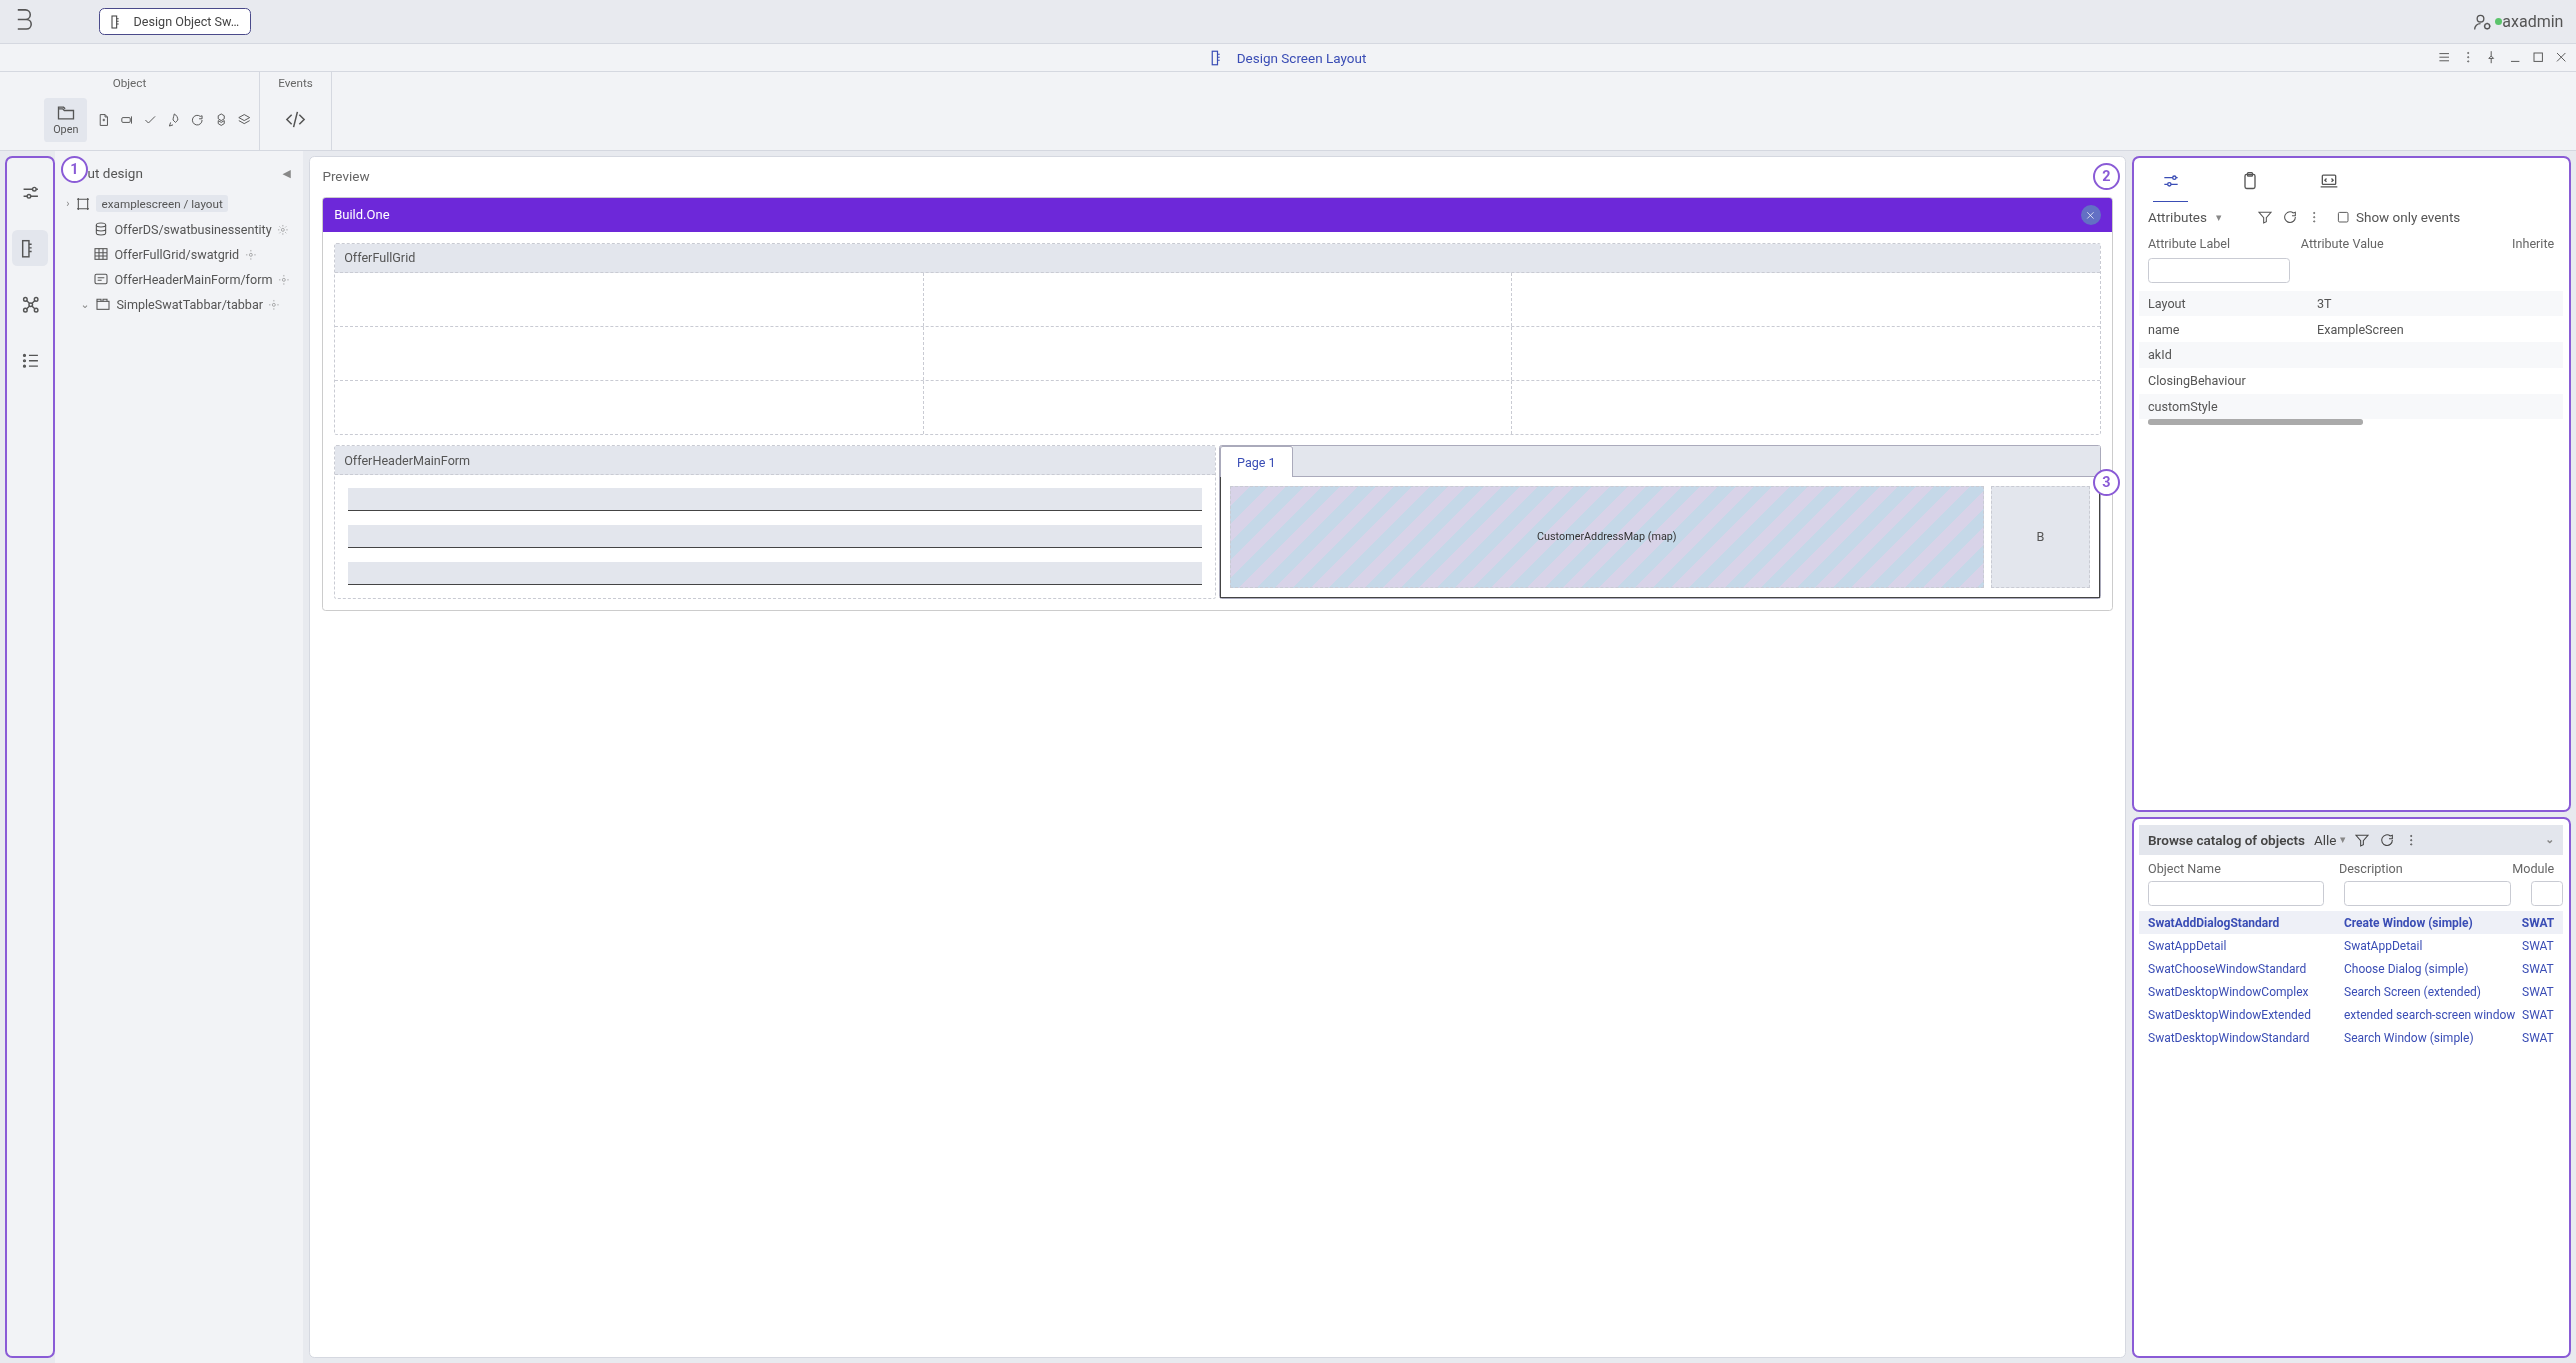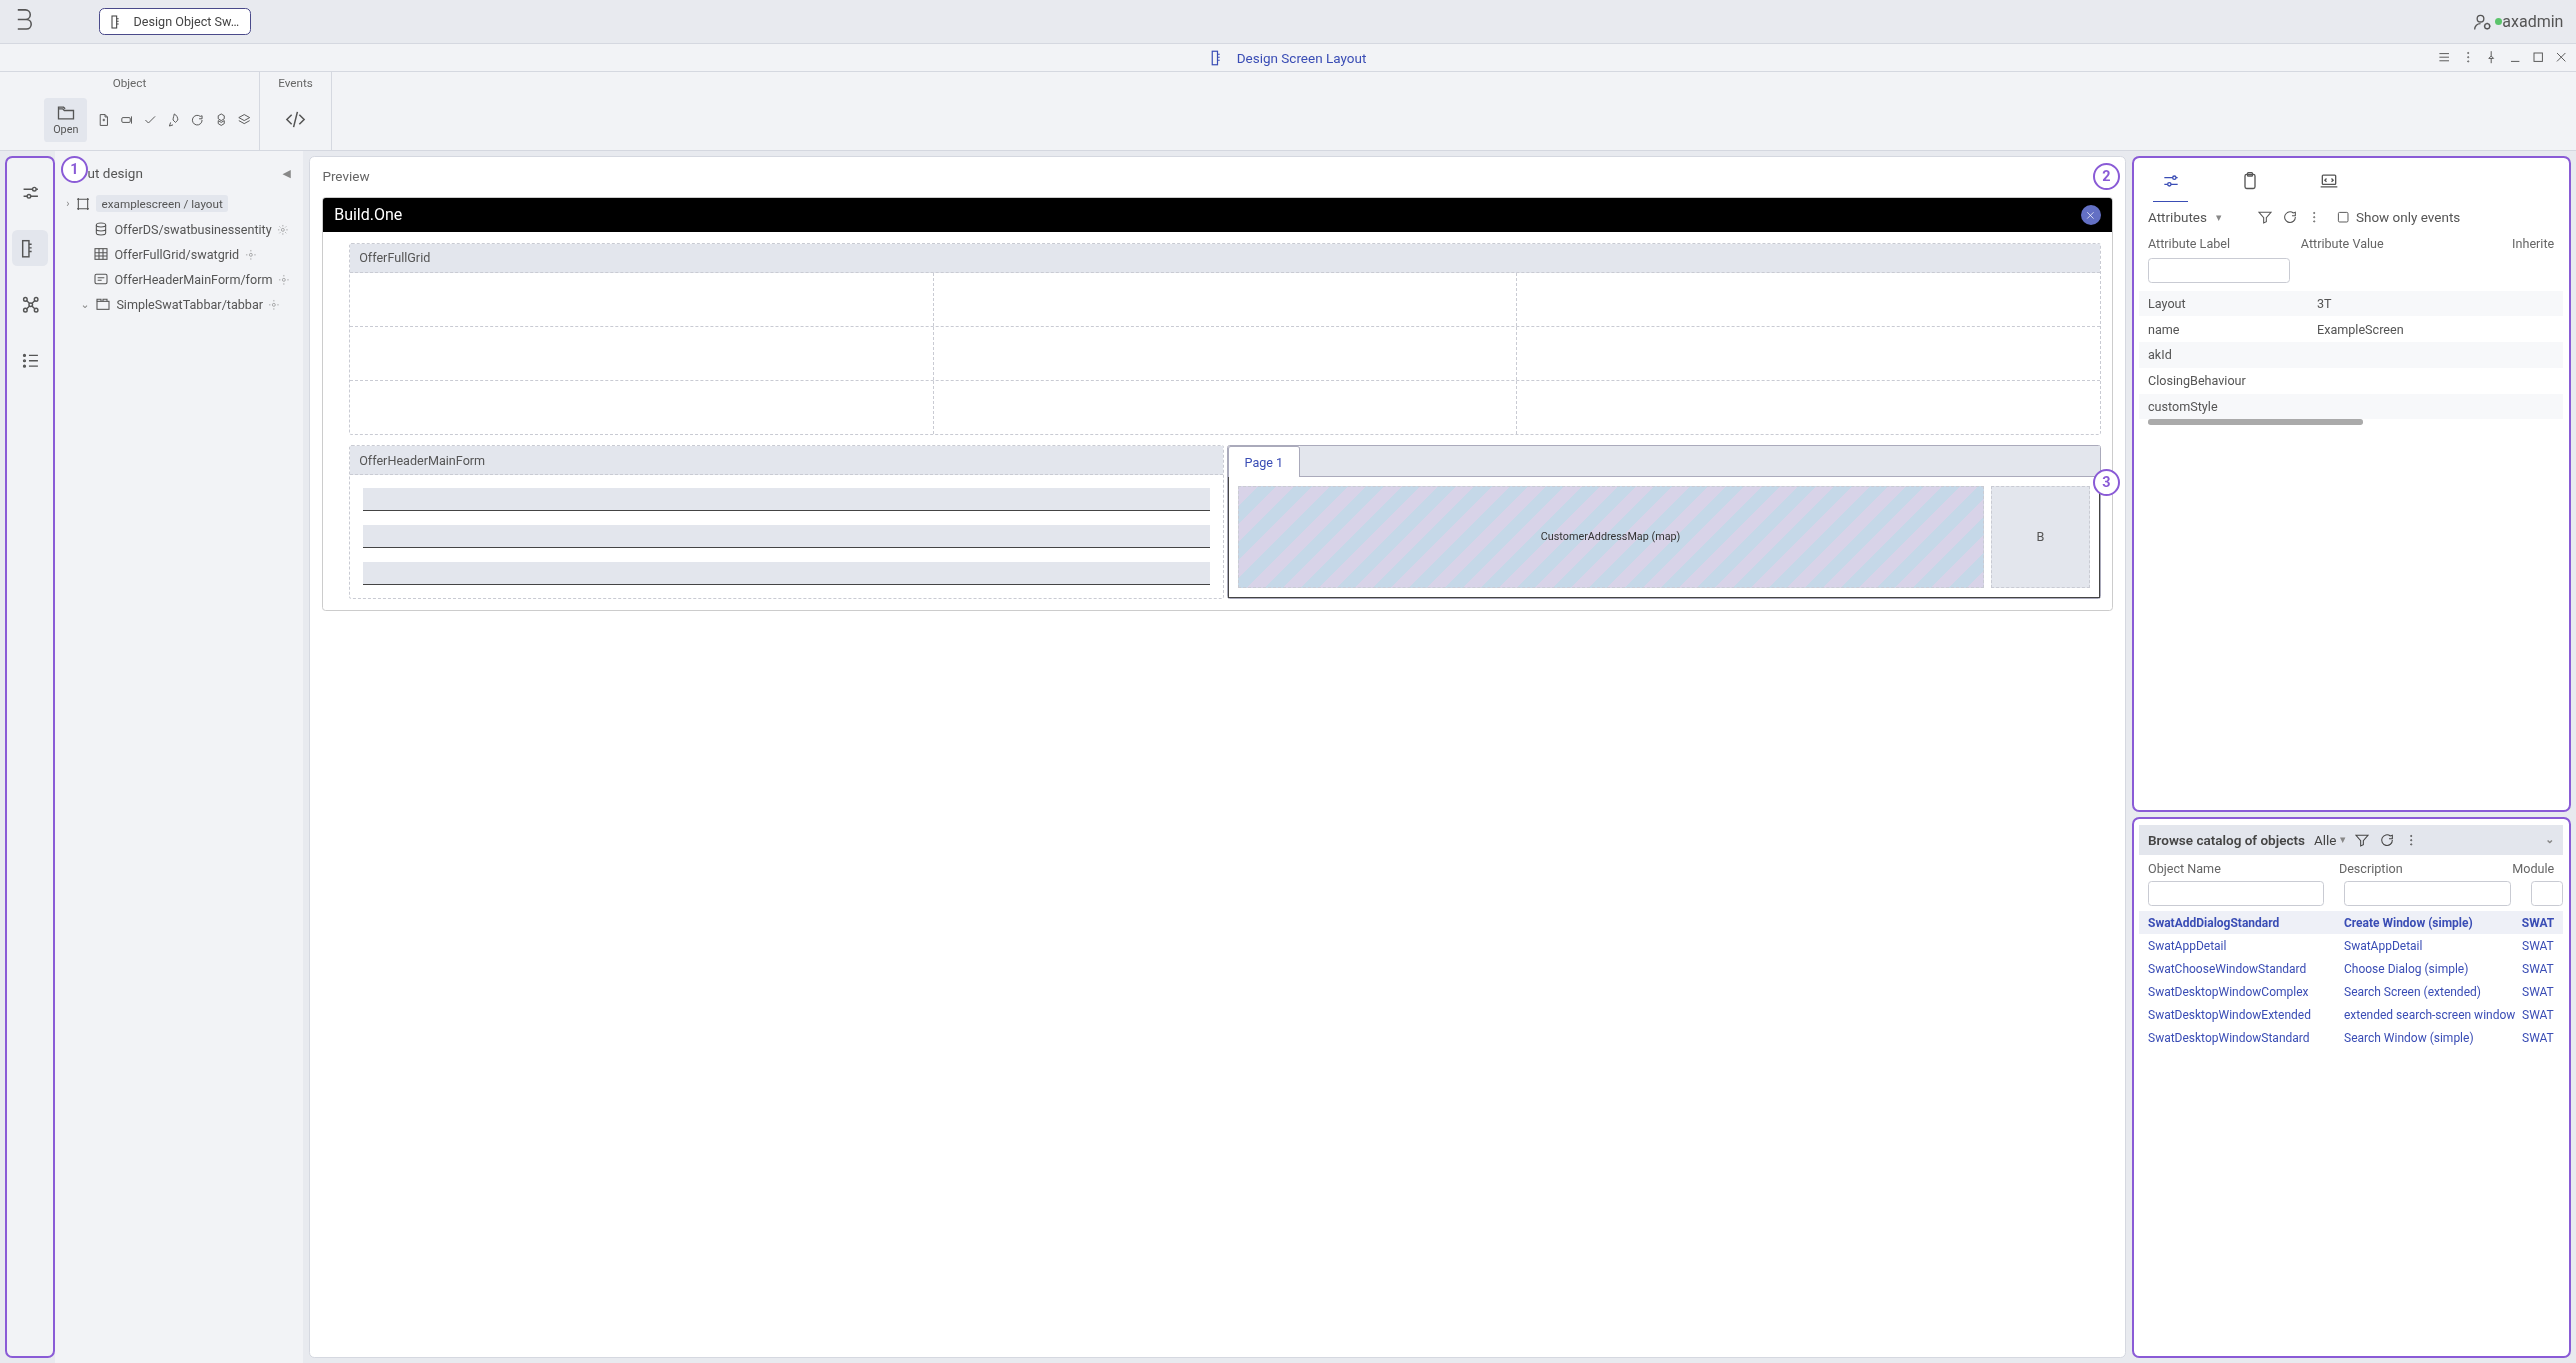--- a/index.html
+++ b/index.html
@@ -47,24 +47,24 @@
     .tree-node { display: flex; align-items: center; gap: 5.4px; padding: 4.5px 3.6px; font-size: 12.6px; color: #555; }
     .tree-node .indent { display: inline-block; }
     .tree-node svg { width: 16px; height: 16px; flex-shrink: 0; }
     .tree-tag { background: #e3e6ed; padding: 1.8px 5.4px; border-radius: 2.7px; font-size: 11.7px; }
     .gear-sm { width: 11.7px !important; height: 11.7px !important; opacity: 0.6; }
     
     
     .preview-panel { flex: 1; background: #fff; border: 0.9px solid #d5d8e0; border-radius: 5.4px; margin: 5.4px; padding: 10.8px 12.6px; display: flex; flex-direction: column; position: relative; }
     .preview-title { font-size: 13.5px; color: #666; margin-bottom: 12.6px; }
     .preview-window { border: 0.9px solid #ccc; border-radius: 3.6px; overflow: hidden; background: #fff; }
-    .pw-header { background: #000000; color: #fff; padding: 7.2px 10.8px; display: flex; justify-content: space-between; align-items: center; font-size: 16px; }
+    .pw-header { background: #6d28d9; color: #fff; padding: 7.2px 10.8px; display: flex; justify-content: space-between; align-items: center; font-size: 13px; }
     .pw-close { width: 20px; height: 20px; border-radius: 50%; background: #6370c4; display: flex; align-items: center; justify-content: center; cursor: pointer; }
     .pw-body { padding: 10.8px; display: flex; flex-direction: column; gap: 10.8px; }
-    .wire-box { border: 1.8px dashed #c9cbd3; border-radius: 2.7px; background: #fff; margin-left: 15px; }
+    .wire-box { border: 1.8px dashed #c9cbd3; border-radius: 2.7px; background: #fff; }
     .wire-header { background: #e3e6ed; border-bottom: 1.8px dashed #c9cbd3; padding: 6.3px 9px; font-size: 12.6px; color: #555; }
     .wire-grid-body { height: 161px; display: flex; flex-direction: column; }
     .wire-grid-row { flex: 1; display: flex; border-bottom: 1.8px dashed #c9cbd3; }
     .wire-grid-row:last-child { border-bottom: none; }
     .wire-grid-cell { flex: 1; border-right: 1.8px dashed #c9cbd3; }
     .wire-grid-cell:last-child { border-right: none; }
     .wire-bottom { display: flex; gap: 3px; }
     .wire-form { flex: 1; }
     .wire-form-body { padding: 12.6px; display: flex; flex-direction: column; gap: 14.4px; }
     .wire-field { height: 23px; background: #e3e6ed; border-bottom: 1.8px solid #444; }

